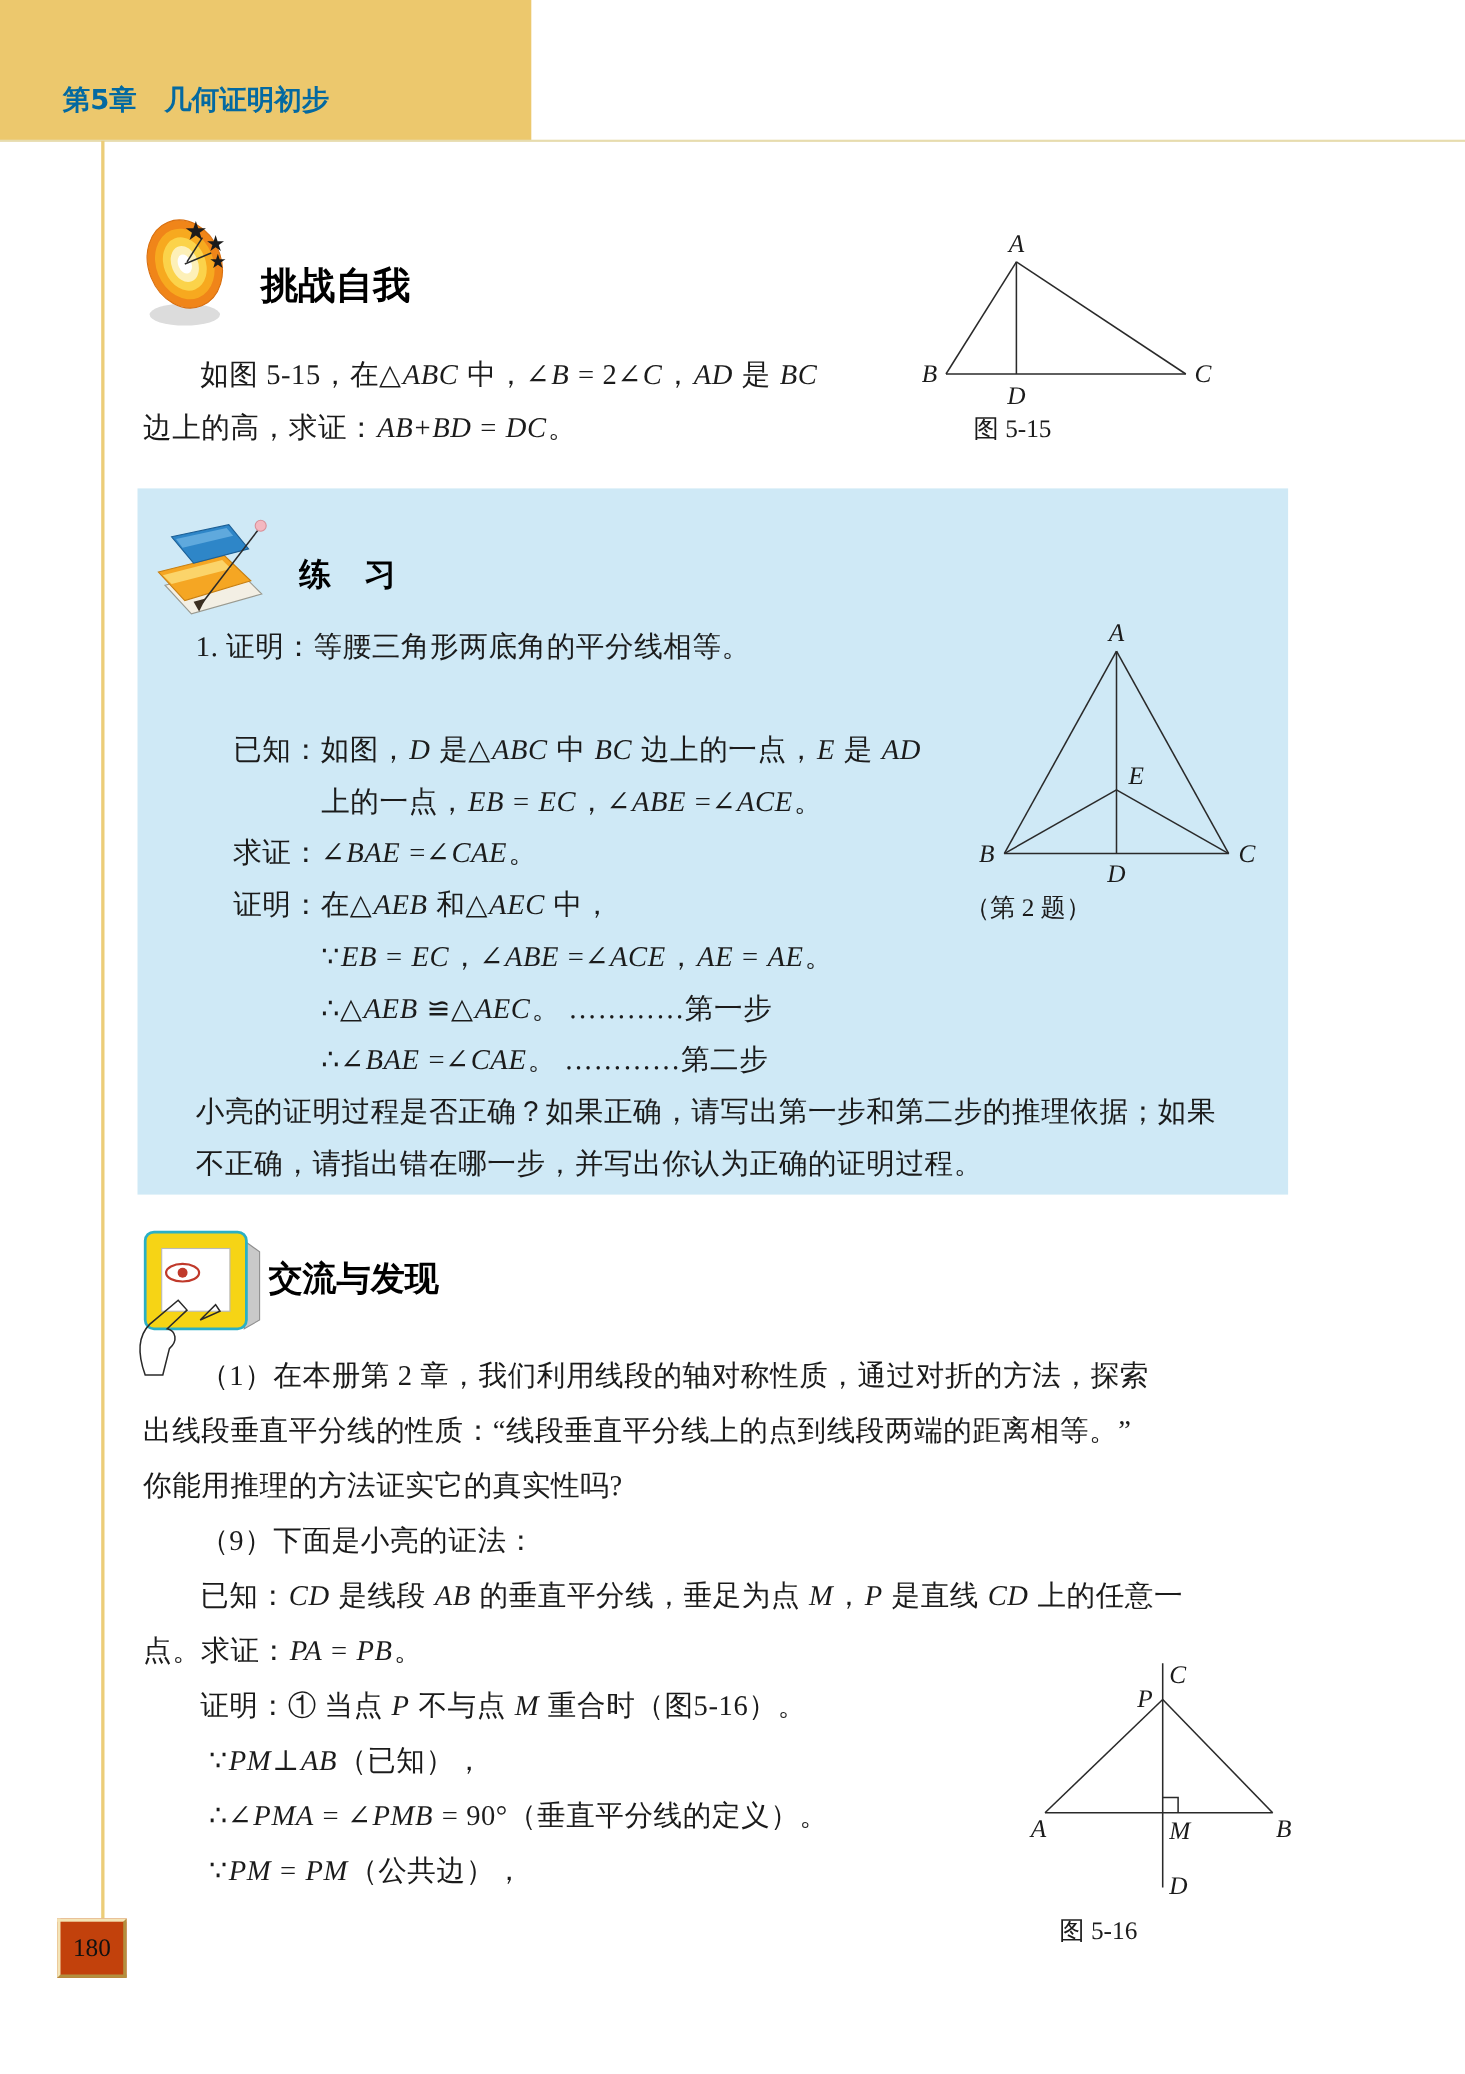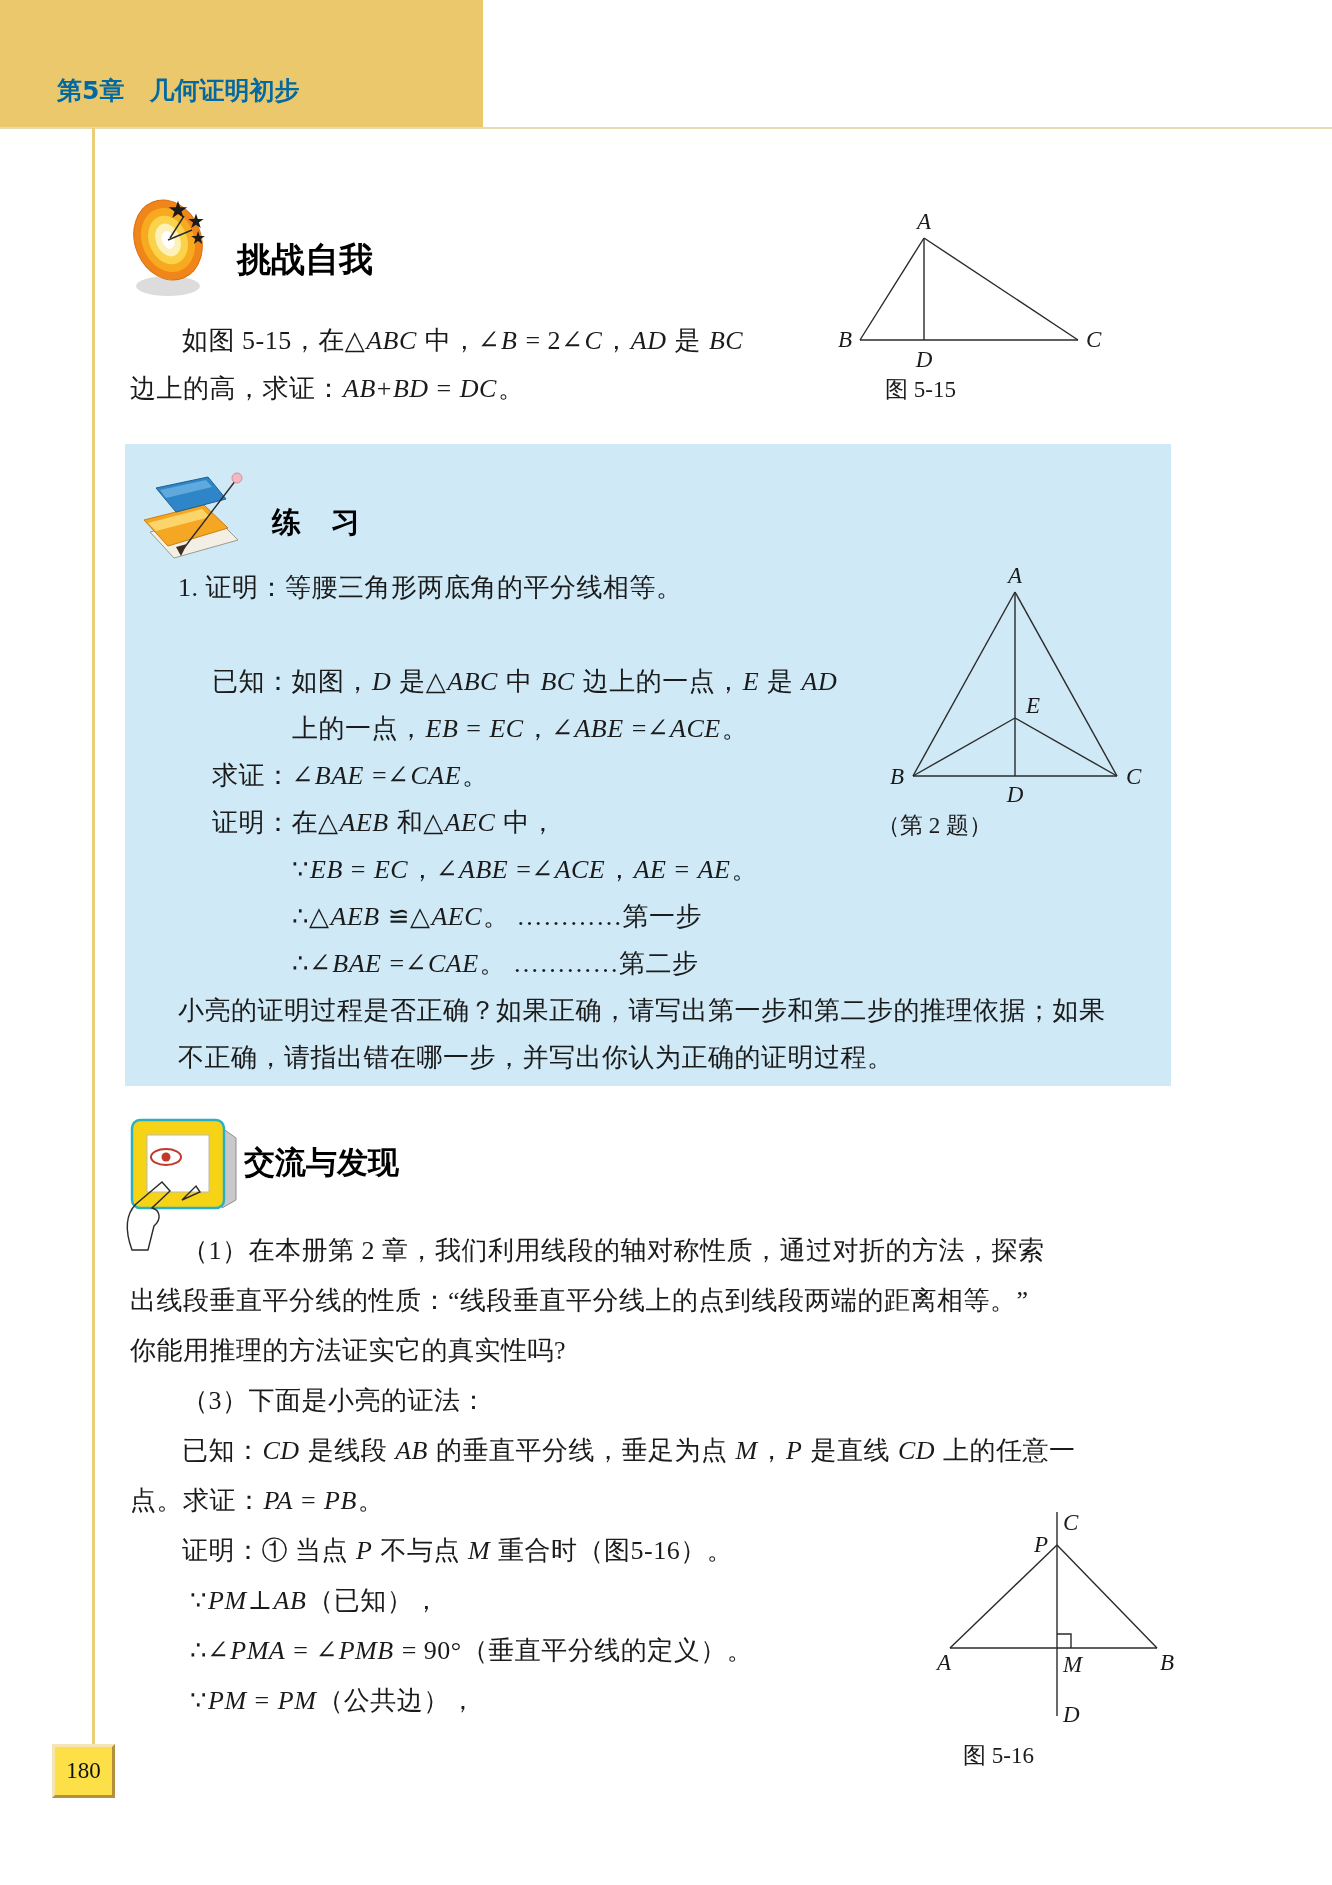--- a/index.html
+++ b/index.html
@@ -3,21 +3,21 @@
 <meta charset="utf-8">
 <style>
   html,body{margin:0;padding:0;background:#fff;}
   .page{position:relative;width:1332px;height:1885px;background:#fff;overflow:hidden;
         font-family:"Liberation Serif","DejaVu Serif",serif;color:#1b1b1b;}
   .chapter-bar{position:absolute;left:0;top:0;width:483px;height:128px;background:#ecc86d;}
   .chapter-bar .chapter-title{position:absolute;left:57px;top:74px;font-size:25px;font-weight:bold;
         font-family:"DejaVu Sans","Liberation Sans",sans-serif;color:#0369a1;}
   .top-rule{position:absolute;left:0;top:127px;width:1332px;height:2px;background:#e7dcae;}
   .left-rule{position:absolute;left:92px;top:128px;width:3px;height:1616px;background:#eccd78;}
-  .page-num-box{position:absolute;left:52px;top:1744px;width:57px;height:48px;background:#fde047;
+  .page-num-box{position:absolute;left:52px;top:1744px;width:57px;height:48px;background:#c2410c;
         border-top:3px solid #f4e4b6;border-left:3px solid #f4e4b6;
         border-right:3px solid #b38f3e;border-bottom:3px solid #b38f3e;
         display:flex;align-items:center;justify-content:center;font-size:23px;color:#111;}
   .sec-title{position:absolute;font-family:"DejaVu Sans","Liberation Sans",sans-serif;
         font-weight:bold;color:#000;white-space:nowrap;}
   .line{position:absolute;font-size:26px;white-space:nowrap;letter-spacing:0.5px;text-align:center;}
   .line i{font-style:italic;padding:0 1px;}
   .caption{position:absolute;font-size:23px;text-align:left;white-space:nowrap;}
   .practice-box{position:absolute;left:125px;top:444px;width:1046px;height:642px;background:#cfe9f6;}
   .figure-svg{position:absolute;}
@@ -115,21 +115,21 @@
     <ellipse cx="62" cy="45" rx="15" ry="8" fill="none" stroke="#c0392b" stroke-width="2"></ellipse>
     <circle cx="62" cy="45" r="4.5" fill="#c0392b" stroke="none"></circle>
     <path d="M78,88 L92,74 L96,80 Z" fill="#e8e8e8" stroke="#aaa" stroke-width="1"></path>
     <path d="M28,138 C20,116 22,102 32,92 L58,70 L66,79 L48,96 C56,98 58,107 50,114 L44,138 Z" fill="#f4d418" stroke="#222" stroke-width="2"></path>
   </svg>
   <div class="sec-title" style="left:244px;top:1142px;font-size:31px">交流与发现</div>
 
   <div class="line" style="left:182px;top:1233px">（1）在本册第 2 章，我们利用线段的轴对称性质，通过对折的方法，探索</div>
   <div class="line" style="left:130px;top:1283px">出线段垂直平分线的性质：“线段垂直平分线上的点到线段两端的距离相等。”</div>
   <div class="line" style="left:130px;top:1333px">你能用推理的方法证实它的真实性吗?</div>
-  <div class="line" style="left:182px;top:1383px">（3）下面是小亮的证法：</div>
+  <div class="line" style="left:182px;top:1383px">（9）下面是小亮的证法：</div>
   <div class="line" style="left:182px;top:1433px">已知：<i>CD</i> 是线段 <i>AB</i> 的垂直平分线，垂足为点 <i>M</i>，<i>P</i> 是直线 <i>CD</i> 上的任意一</div>
   <div class="line" style="left:130px;top:1483px">点。求证：<i>PA</i> = <i>PB</i>。</div>
   <div class="line" style="left:182px;top:1533px">证明：① 当点 <i>P</i> 不与点 <i>M</i> 重合时（图5-16）。</div>
   <div class="line" style="left:190px;top:1583px">∵<i>PM</i>⊥<i>AB</i>（已知），</div>
   <div class="line" style="left:190px;top:1633px">∴∠<i>PMA</i> = ∠<i>PMB</i> = 90°（垂直平分线的定义）。</div>
   <div class="line" style="left:190px;top:1683px">∵<i>PM</i> = <i>PM</i>（公共边），</div>
 
   <svg class="figure-svg" style="left:930px;top:1500px" width="270" height="232" viewBox="0 0 270 232">
     <line x1="127" y1="12" x2="127" y2="216"></line>
     <line x1="127" y1="45" x2="20" y2="148"></line>

